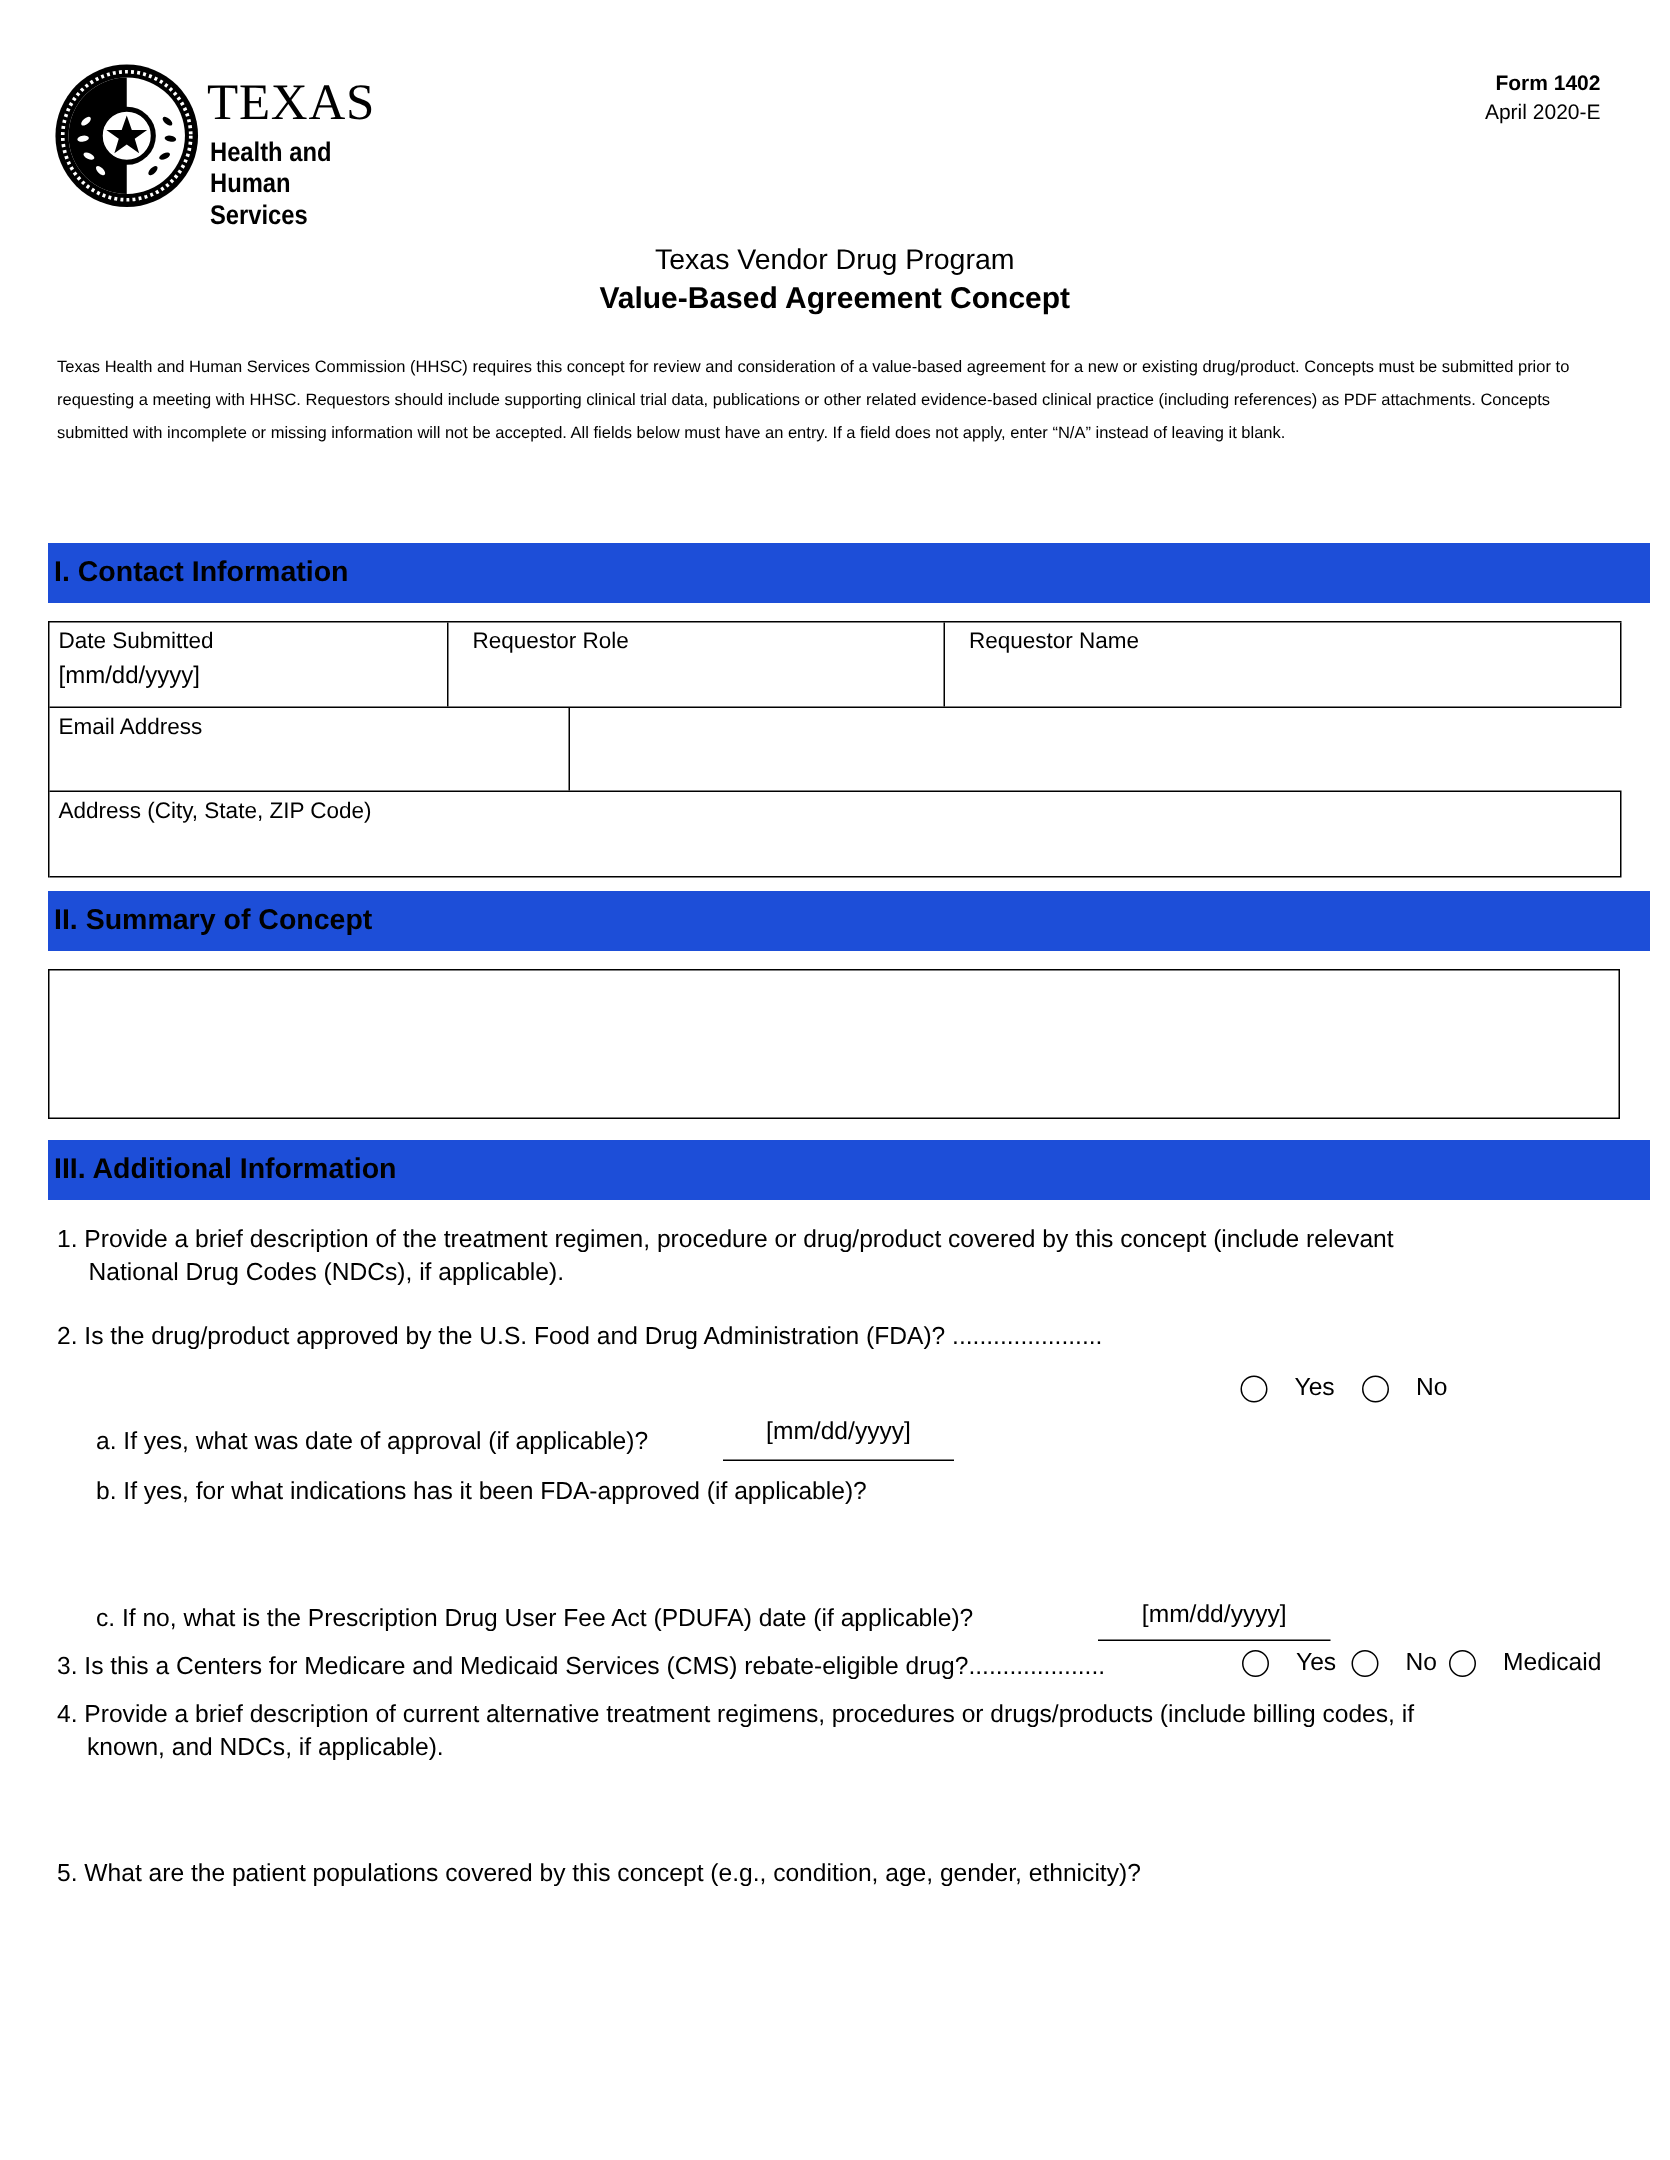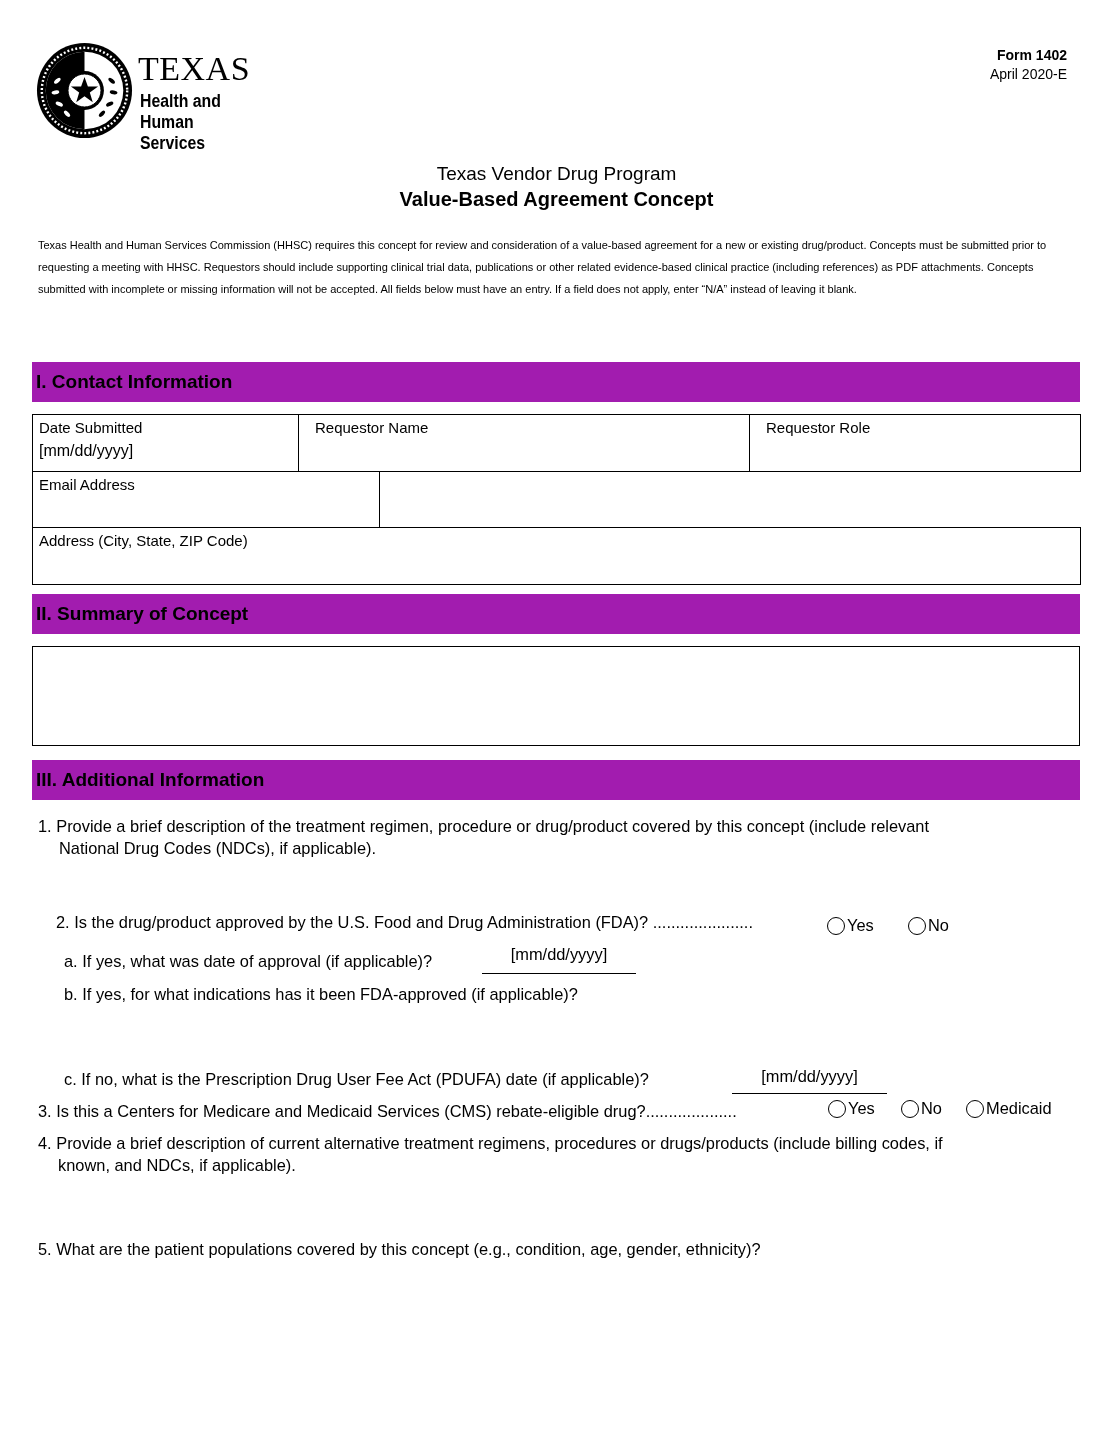--- a/index.html
+++ b/index.html
@@ -7,30 +7,30 @@
   .abs { position:absolute; }
   .logo { left:36px; top:42px; width:260px; height:100px; }
   .seal { position:absolute; left:0; top:0; width:97px; height:97px; }
   .logo-texas { position:absolute; left:102px; top:10px; font-family:"Liberation Serif", serif; font-size:34px; letter-spacing:0.5px; line-height:34px; }
   .logo-hhs { position:absolute; left:104px; top:49px; font-size:18px; font-weight:bold; line-height:21px; transform:scaleX(0.88); transform-origin:left top; }
   .formno { right:46px; top:46px; text-align:right; font-size:14px; line-height:19px; }
   .formno .num { font-weight:bold; }
   .title1 { left:0; width:1113px; top:163px; text-align:center; font-size:19px; }
   .title2 { left:0; width:1113px; top:188px; text-align:center; font-size:20px; font-weight:bold; }
   .intro { left:38px; top:234px; width:1045px; font-size:11px; line-height:22px; }
-  .section-bar { left:32px; width:1048px; height:40px; background:#a21caf; }
+  .section-bar { left:32px; width:1048px; height:40px; background:#1d4ed8;padding-left:20px; }
   .section-bar span { position:absolute; left:4px; top:9px; font-size:19px; font-weight:bold; }
   .grid { left:32px; top:414px; width:1048px; border-top:1.5px solid #000; border-left:1px solid #000; }
   .row { display:flex; border-bottom:1.5px solid #000;gap:10px; }
   .cell { border-right:1px solid #000; padding:4px 6px; box-sizing:border-box; font-size:15px; }
   .cell .val { font-size:16px; margin-top:6px; display:block; }
   .summary-box { left:32px; top:646px; width:1048px; height:100px; border:1.5px solid #000; box-sizing:border-box; }
   .q { font-size:16.4px; line-height:22px; }
   .ul-field { position:absolute; border-bottom:1px solid #000; text-align:center; font-size:16.4px; }
-  .radio { display:inline-flex; align-items:center; font-size:16.4px; }
+  .radio { display:inline-flex; align-items:center; font-size:16.4px;gap:16px; }
   .radio i { display:inline-block; width:16px; height:16px; border:1px solid #000; border-radius:50%; margin-right:2px; }
 </style>
 </head>
 <body>
 
 <div class="abs logo">
   <svg class="seal" viewBox="0 0 100 100">
     <circle cx="50" cy="50" r="49" fill="#000"></circle>
     <circle cx="50" cy="50" r="44" fill="none" stroke="#fff" stroke-width="2.5" stroke-dasharray="2 2.2"></circle>
     <circle cx="50" cy="50" r="40" fill="#fff"></circle>
@@ -70,25 +70,25 @@
 <div class="abs section-bar" style="top:362px;">
   <span>I. Contact Information</span>
 </div>
 
 <div class="abs grid">
   <div class="row" style="height:56px;">
     <div class="cell" style="width:266px;">
       <span>Date Submitted</span>
       <span class="val">[mm/dd/yyyy]</span>
     </div>
+    <div class="cell" style="flex:1;">
+      <span>Requestor Role</span>
+    </div>
     <div class="cell" style="width:441px;">
       <span>Requestor Name</span>
-    </div>
-    <div class="cell" style="flex:1;">
-      <span>Requestor Role</span>
     </div>
   </div>
   <div class="row" style="height:55px;">
     <div class="cell" style="width:347px;">
       <span>Email Address</span>
     </div>
   </div>
   <div class="row" style="height:56px;">
     <div class="cell" style="flex:1;">
       <span>Address (City, State, ZIP Code)</span>
@@ -101,21 +101,21 @@
 </div>
 <div class="abs summary-box"></div>
 
 <div class="abs section-bar" style="top:760px;">
   <span>III. Additional Information</span>
 </div>
 
 <div class="abs q" style="left:38px; top:815px;">1. Provide a brief description of the treatment regimen, procedure or drug/product covered by this concept (include relevant</div>
 <div class="abs q" style="left:59px; top:837px;">National Drug Codes (NDCs), if applicable).</div>
 
-<div class="abs q" style="left:38px; top:911px;margin-left:18px;">2. Is the drug/product approved by the U.S. Food and Drug Administration (FDA)? ......................</div>
+<div class="abs q" style="left:38px; top:880px;">2. Is the drug/product approved by the U.S. Food and Drug Administration (FDA)? ......................</div>
 <div class="abs radio" style="left:827px; top:916px;">
     <i></i>
     <span>Yes</span>
   </div>
 <div class="abs radio" style="left:908px; top:916px;">
     <i></i>
     <span>No</span>
   </div>
 
 <div class="abs q" style="left:64px; top:950px;">a. If yes, what was date of approval (if applicable)?</div>

